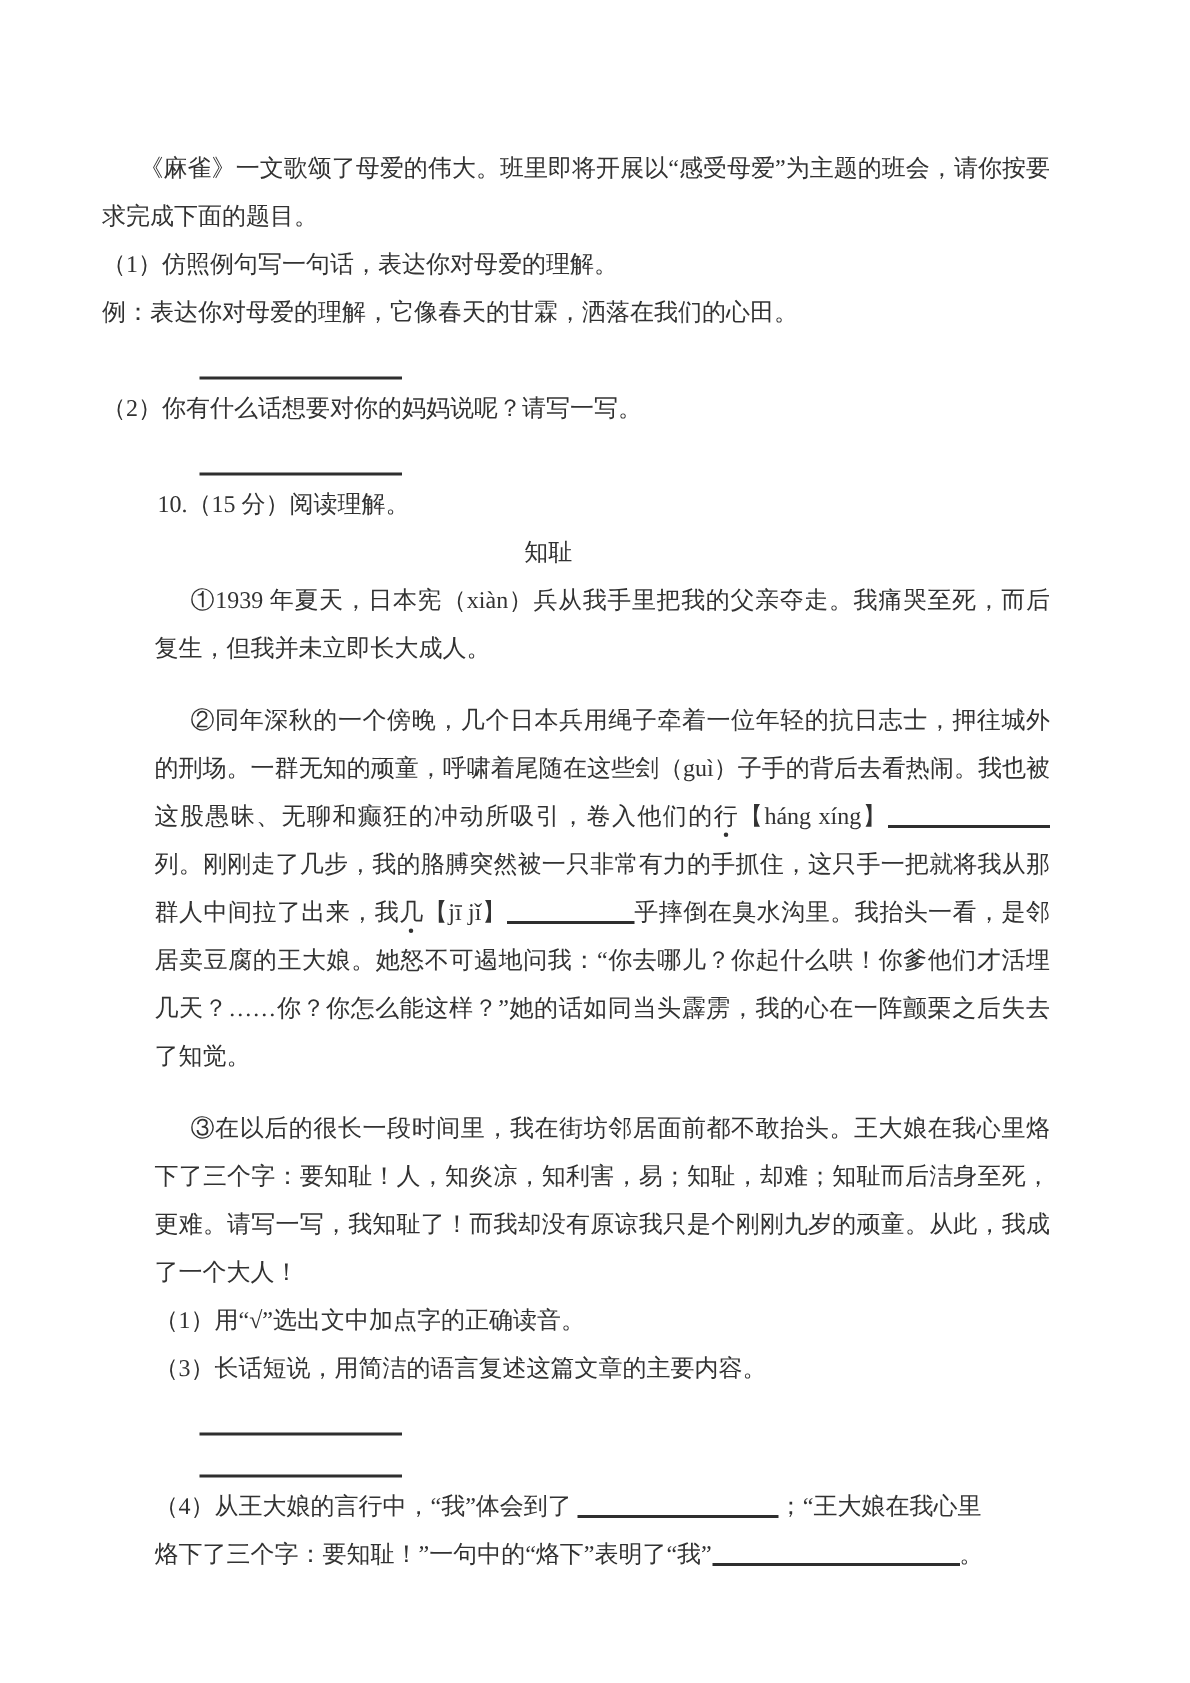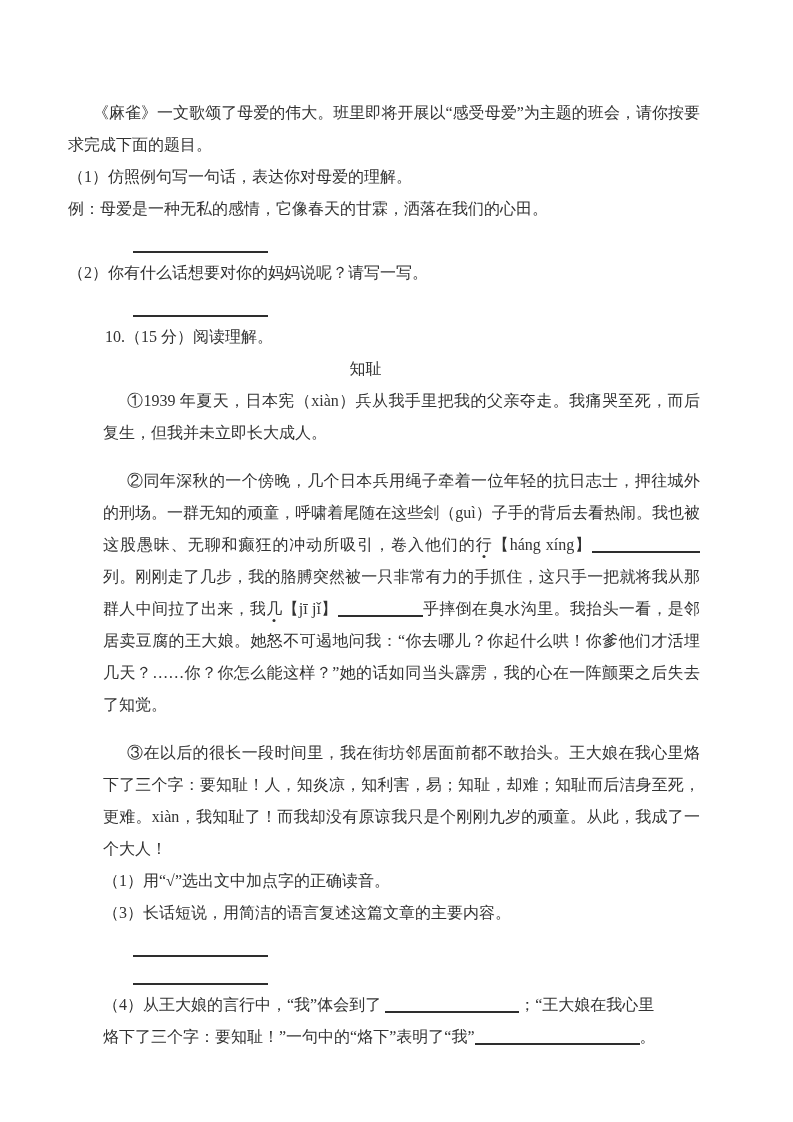--- a/index.html
+++ b/index.html
@@ -67,34 +67,34 @@
   }
 </style>
 </head>
 <body>
 
 <div class="page">
 
   <section class="q9">
     <p class="q9-intro">《麻雀》一文歌颂了母爱的伟大。班里即将开展以“感受母爱”为主题的班会，请你按要求完成下面的题目。</p>
     <p>（1）仿照例句写一句话，表达你对母爱的理解。</p>
-    <p>例：母爱是一种无私的感情，它像春天的甘霖，洒落在我们的心田。</p>
+    <p>例：表达你对母爱的理解，它像春天的甘霖，洒落在我们的心田。</p>
     <div class="answer-line"></div>
     <p>（2）你有什么话想要对你的妈妈说呢？请写一写。</p>
     <div class="answer-line"></div>
   </section>
 
   <section class="q10">
     <p class="q10-header">10.（15 分）阅读理解。</p>
 
     <div class="essay">
       <p class="essay-title">知耻</p>
       <p class="para">①1939 年夏天，日本宪（xiàn）兵从我手里把我的父亲夺走。我痛哭至死，而后复生，但我并未立即长大成人。</p>
       <p class="para">②同年深秋的一个傍晚，几个日本兵用绳子牵着一位年轻的抗日志士，押往城外的刑场。一群无知的顽童，呼啸着尾随在这些刽（guì）子手的背后去看热闹。我也被这股愚昧、无聊和癫狂的冲动所吸引，卷入他们的<span class="dot-char">行</span>【háng xíng】<span class="inline-blank blank-md"></span>列。刚刚走了几步，我的胳膊突然被一只非常有力的手抓住，这只手一把就将我从那群人中间拉了出来，我<span class="dot-char">几</span>【jī jǐ】<span class="inline-blank blank-sm"></span>乎摔倒在臭水沟里。我抬头一看，是邻居卖豆腐的王大娘。她怒不可遏地问我：“你去哪儿？你起什么哄！你爹他们才活埋几天？……你？你怎么能这样？”她的话如同当头霹雳，我的心在一阵颤栗之后失去了知觉。</p>
-      <p class="para">③在以后的很长一段时间里，我在街坊邻居面前都不敢抬头。王大娘在我心里烙下了三个字：要知耻！人，知炎凉，知利害，易；知耻，却难；知耻而后洁身至死，更难。xiàn，我知耻了！而我却没有原谅我只是个刚刚九岁的顽童。从此，我成了一个大人！</p>
+      <p class="para">③在以后的很长一段时间里，我在街坊邻居面前都不敢抬头。王大娘在我心里烙下了三个字：要知耻！人，知炎凉，知利害，易；知耻，却难；知耻而后洁身至死，更难。请写一写，我知耻了！而我却没有原谅我只是个刚刚九岁的顽童。从此，我成了一个大人！</p>
 
       <p class="sub">（1）用“√”选出文中加点字的正确读音。</p>
       <p class="sub">（3）长话短说，用简洁的语言复述这篇文章的主要内容。</p>
       <div class="answer-line"></div>
       <div class="answer-line"></div>
       <p class="sub">（4）从王大娘的言行中，“我”体会到了 <span class="inline-blank blank-lg"></span>；“王大娘在我心里<br>烙下了三个字：要知耻！”一句中的“烙下”表明了“我”<span class="inline-blank blank-xl"></span>。</p>
     </div>
   </section>
 
 </div>

